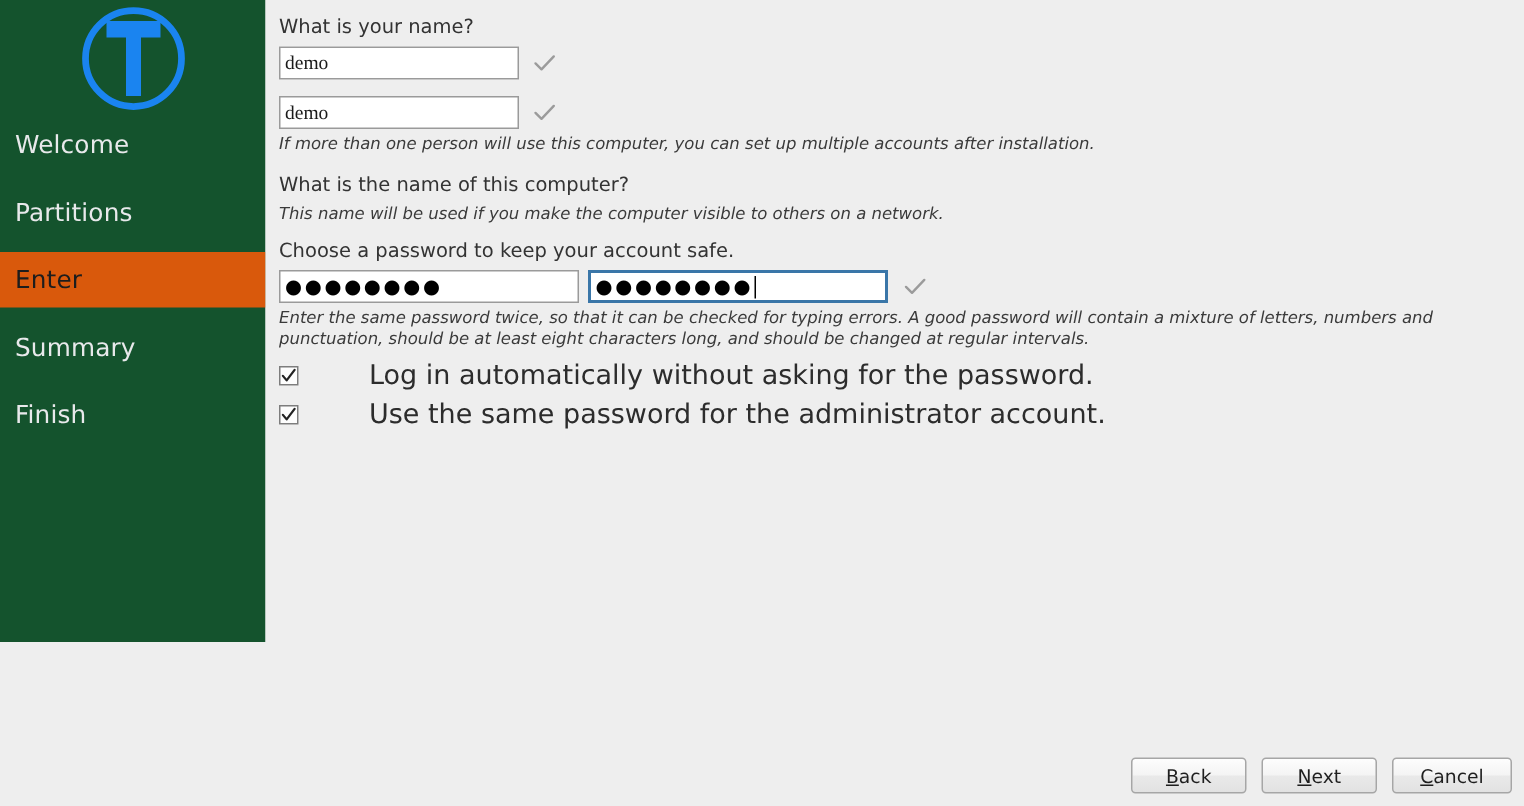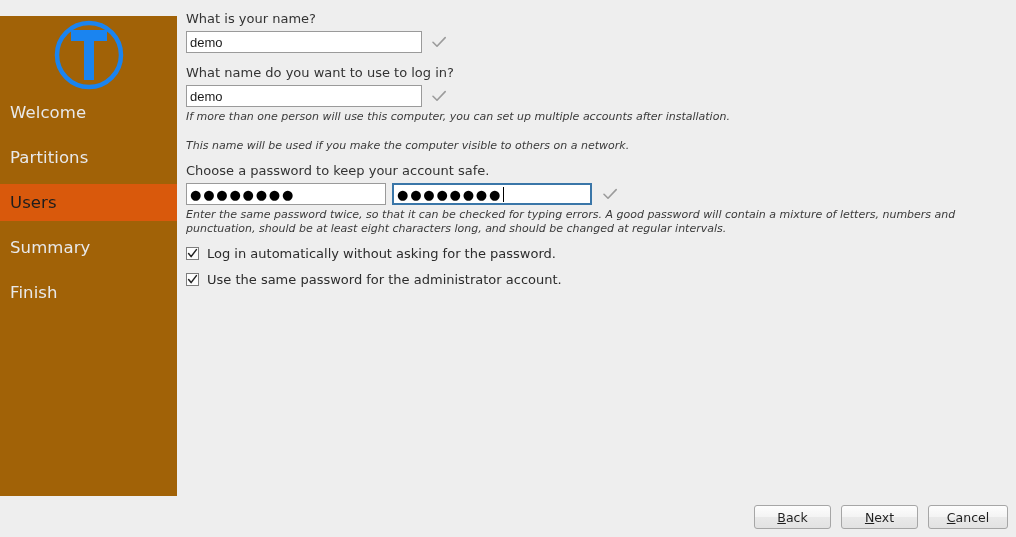--- a/index.html
+++ b/index.html
@@ -16,25 +16,24 @@
   #app {
     position: relative;
     width: 1016px;
     height: 537px;
     display: flex;
   }
 
   
   .sidebar {
     width: 177px;
-    height: 480px;
-    background: #a16207;
+    height: 428px;
+    background: #14532d;
     flex: 0 0 177px;
     position: relative;
-    margin-top: 16px;
   }
   .logo-wrap {
     height: 78px;
     display: flex;
     align-items: center;
     justify-content: center;
   }
   .logo {
     width: 74px; height: 74px;
     margin-top: -1px;
@@ -77,25 +76,25 @@
     color: #333333;
     line-height: 17px;
     margin: 0 0 4px 0;
   }
   .input-row {
     display: flex;
     align-items: center;
     gap: 8px;
   }
   .text-input {
-    width: 236px;
+    width: 160px;
     height: 22px;
     border: 1px solid #9a9a9a;
     background: #ffffff;
-    font-family: Liberation Sans, sans-serif;
+    font-family: Liberation Serif, serif;
     font-size: 13px;
     color: #1a1a1a;
     padding: 0 3px;
     line-height: 20px;
     outline: none;
   }
   .pwd-input {
     width: 200px;
     height: 22px;
     border: 1px solid #9a9a9a;
@@ -155,23 +154,24 @@
   }
   .checkbox {
     width: 13px; height: 13px;
     flex: 0 0 13px;
     border: 1px solid #7d7d7d;
     background: #fdfdfd;
     position: relative;
   }
   .checkbox svg { position: absolute; left: 0; top: 0; }
   .check-label {
-    font-size: 13px;
+    font-size: 18px;
     color: #2c2c2c;
     line-height: 15px;
+    margin-left: 39px;
   }
 
   
   .buttons {
     position: absolute;
     right: 8px;
     bottom: 8px;
     display: flex;
     gap: 10px;
   }
@@ -207,21 +207,21 @@
       </svg>
     </div>
     <div class="nav">
       <div class="nav-item">
         <span>Welcome</span>
       </div>
       <div class="nav-item">
         <span>Partitions</span>
       </div>
       <div class="nav-item active">
-        <span>Users</span>
+        <span>Enter</span>
       </div>
       <div class="nav-item">
         <span>Summary</span>
       </div>
       <div class="nav-item">
         <span>Finish</span>
       </div>
     </div>
   </div>
 
@@ -231,31 +231,31 @@
       <div class="field-label">What is your name?</div>
       <div class="input-row">
         <input class="text-input" type="text" value="demo" style="">
         <svg class="tick" viewBox="0 0 18 18">
           <path d="M3 9.3 L7 13.2 L15.2 4.6" fill="none" stroke="#9b9b9b" stroke-width="1.6" stroke-linecap="round" stroke-linejoin="round"></path>
         </svg>
       </div>
 
       <div class="gap-a"></div>
 
-      <div class="field-label">What name do you want to use to log in?</div>
       <div class="input-row">
         <input class="text-input" type="text" value="demo" style="">
         <svg class="tick" viewBox="0 0 18 18">
           <path d="M3 9.3 L7 13.2 L15.2 4.6" fill="none" stroke="#9b9b9b" stroke-width="1.6" stroke-linecap="round" stroke-linejoin="round"></path>
         </svg>
       </div>
       <p class="hint">If more than one person will use this computer, you can set up multiple accounts after installation.</p>
 
       <div class="gap-b"></div>
 
+      <div class="field-label">What is the name of this computer?</div>
       <p class="hint">This name will be used if you make the computer visible to others on a network.</p>
 
       <div class="gap-c"></div>
 
       <div class="field-label">Choose a password to keep your account safe.</div>
       <div class="pwd-row">
         <div class="pwd-input">
           <span class="dots">●●●●●●●●</span>
         </div>
         <div class="pwd-input focused">

